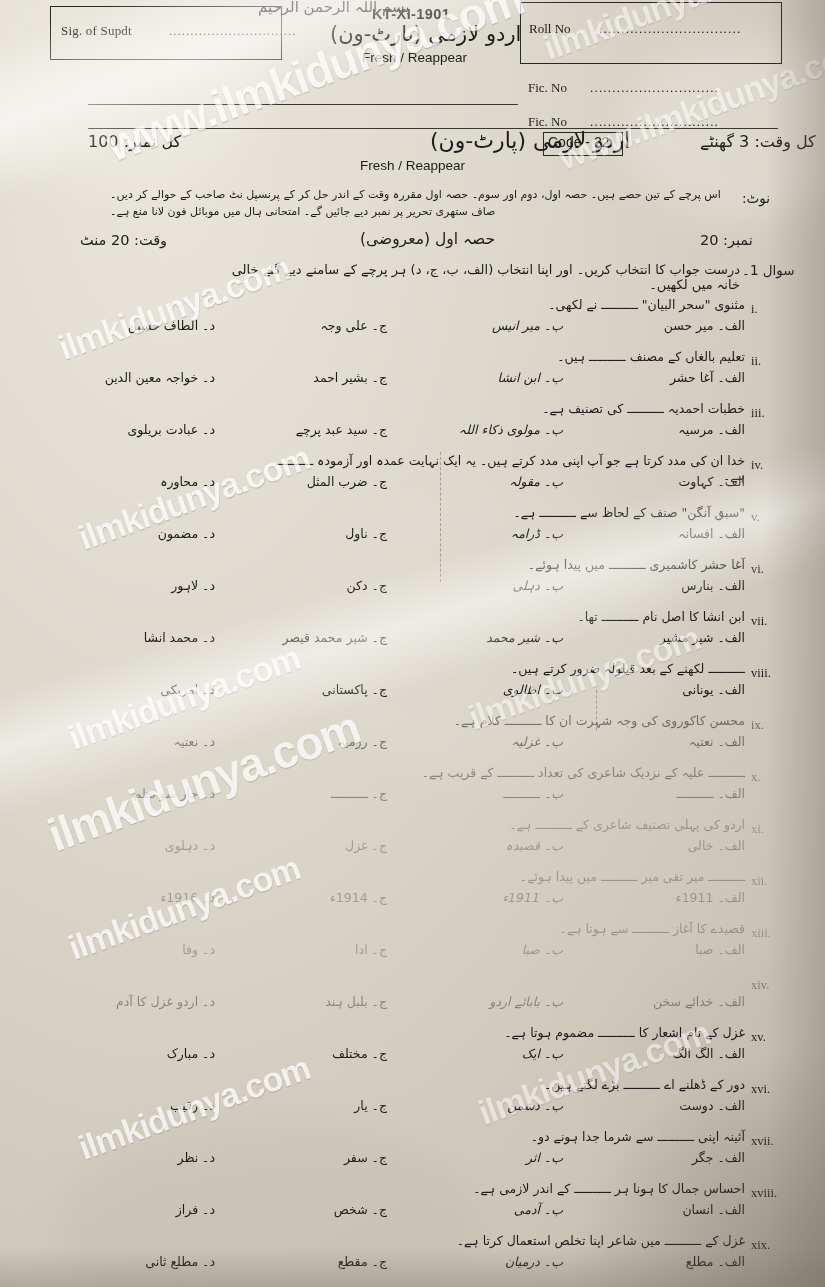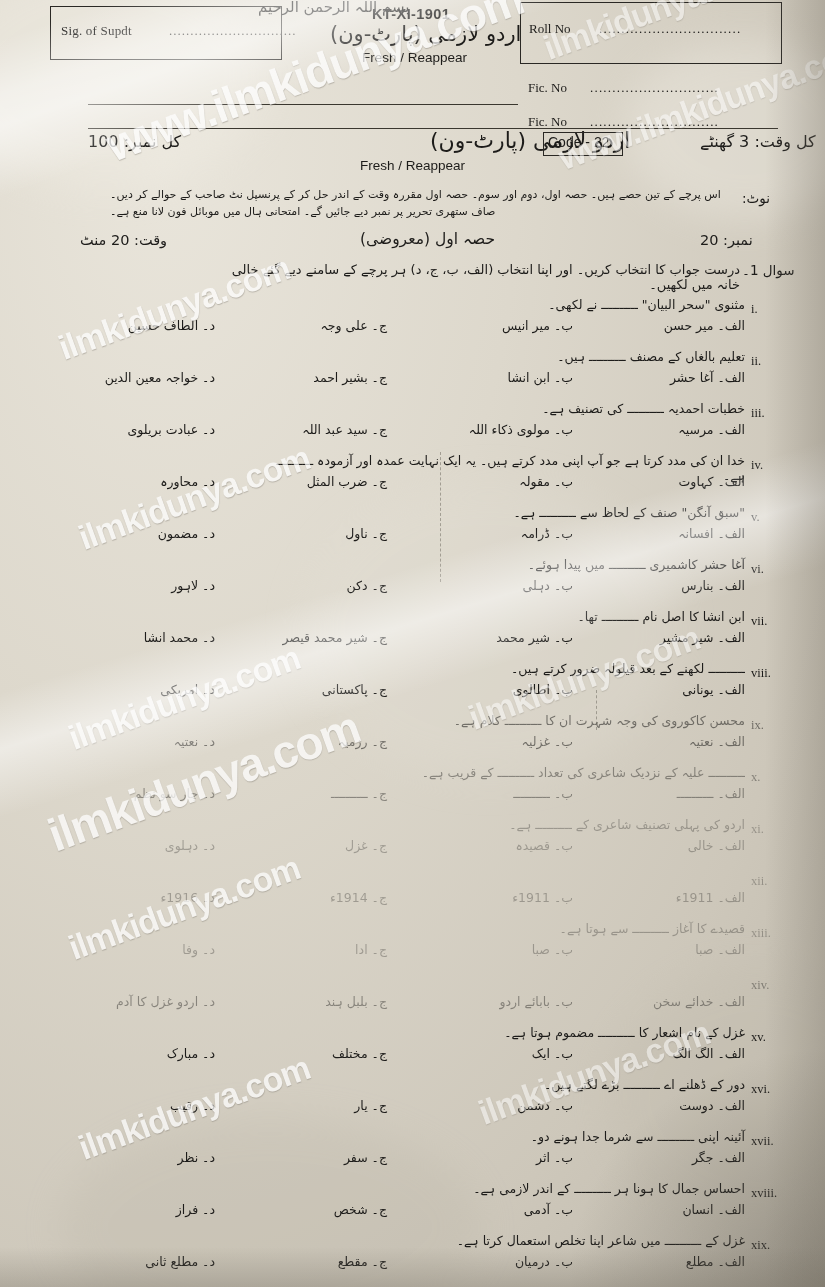--- a/index.html
+++ b/index.html
@@ -72,21 +72,21 @@
 
   #q1-no{position:absolute;left:742px;top:262px;font-size:13.5px;}
   #q1-text{position:absolute;left:220px;top:262px;width:520px;font-size:13px;text-align:right;}
 
   
   #mcq{position:absolute;left:0;top:288px;width:825px;}
   .q{position:relative;height:52px;}
   .q .rn{position:absolute;right:40px;top:14px;width:34px;text-align:left;font-size:12.5px;font-family:"Liberation Serif",serif;}
   .q .stem{position:absolute;right:80px;top:9px;width:480px;text-align:right;font-size:12.5px;}
   .opt{position:absolute;top:30px;font-size:12.5px;text-align:right;white-space:nowrap;}
-  .oa{right:80px;text-align:center;} .ob{right:252px;} .oc{right:438px;} .od{right:610px;}
+  .oa{right:80px;text-align:center;} .ob{right:262px;font-style:italic;} .oc{right:438px;} .od{right:610px;}
 
   
   .faded{opacity:.30;}
   .faded2{opacity:.42;}
   .faded3{opacity:.55;}
 
   
   .dotcol{position:absolute;border-left:1px dashed #5a564c;opacity:.45;}
 
   
@@ -198,21 +198,21 @@
         <div class="opt urdu oa">الف۔ آغا حشر</div>
         <div class="opt urdu ob">ب۔ ابن انشا</div>
         <div class="opt urdu oc">ج۔ بشیر احمد</div>
         <div class="opt urdu od">د۔ خواجہ معین الدین</div>
       </div>
       <div class="q ">
         <div class="rn">iii.</div>
         <div class="stem urdu">خطبات احمدیہ ــــــــــ کی تصنیف ہے۔</div>
         <div class="opt urdu oa">الف۔ مرسیہ</div>
         <div class="opt urdu ob">ب۔ مولوی ذکاء اللہ</div>
-        <div class="opt urdu oc">ج۔ سید عبد اللہ</div>
+        <div class="opt urdu oc">ج۔ سید عبد پرچے</div>
         <div class="opt urdu od">د۔ عبادت بریلوی</div>
       </div>
       <div class="q ">
         <div class="rn">iv.</div>
         <div class="stem urdu">خدا ان کی مدد کرتا ہے جو آپ اپنی مدد کرتے ہیں۔ یہ ایک نہایت عمدہ اور آزمودہ ــــــــــ ہے۔</div>
         <div class="opt urdu oa">الف۔ کہاوت</div>
         <div class="opt urdu ob">ب۔ مقولہ</div>
         <div class="opt urdu oc">ج۔ ضرب المثل</div>
         <div class="opt urdu od">د۔ محاورہ</div>
       </div>
@@ -267,20 +267,21 @@
       <div class="q faded">
         <div class="rn">xi.</div>
         <div class="stem urdu">اردو کی پہلی تصنیف شاعری کے ــــــــــ ہے۔</div>
         <div class="opt urdu oa">الف۔ خالی</div>
         <div class="opt urdu ob">ب۔ قصیدہ</div>
         <div class="opt urdu oc">ج۔ غزل</div>
         <div class="opt urdu od">د۔ دہلوی</div>
       </div>
       <div class="q faded">
         <div class="rn">xii.</div>
+        <div class="stem urdu">ــــــــــ میر تقی میر ــــــــــ میں پیدا ہوئے۔</div>
         <div class="opt urdu oa">الف۔ 1911ء</div>
         <div class="opt urdu ob">ب۔ 1911ء</div>
         <div class="opt urdu oc">ج۔ 1914ء</div>
         <div class="opt urdu od">د۔ 1916ء</div>
       </div>
       <div class="q faded">
         <div class="rn">xiii.</div>
         <div class="stem urdu">قصیدے کا آغاز ــــــــــ سے ہوتا ہے۔</div>
         <div class="opt urdu oa">الف۔ صبا</div>
         <div class="opt urdu ob">ب۔ صبا</div>

